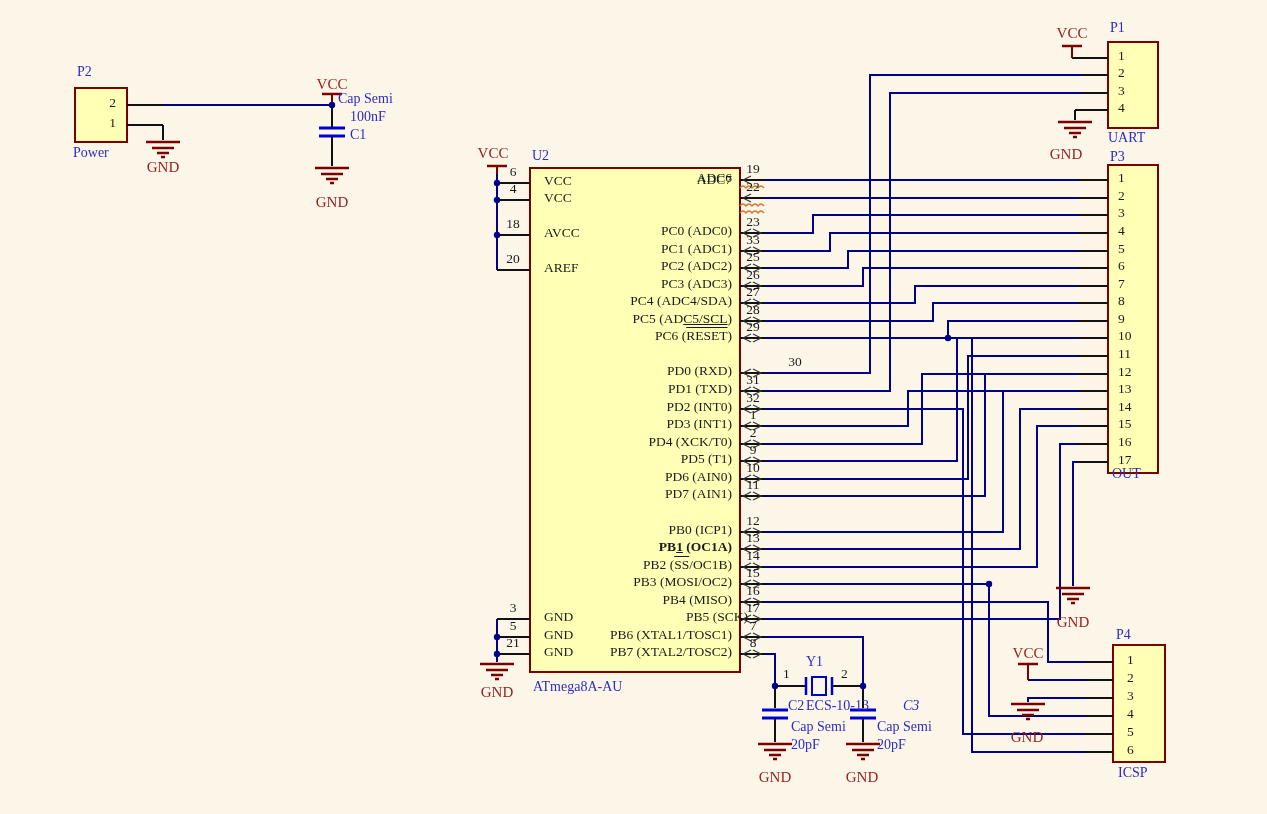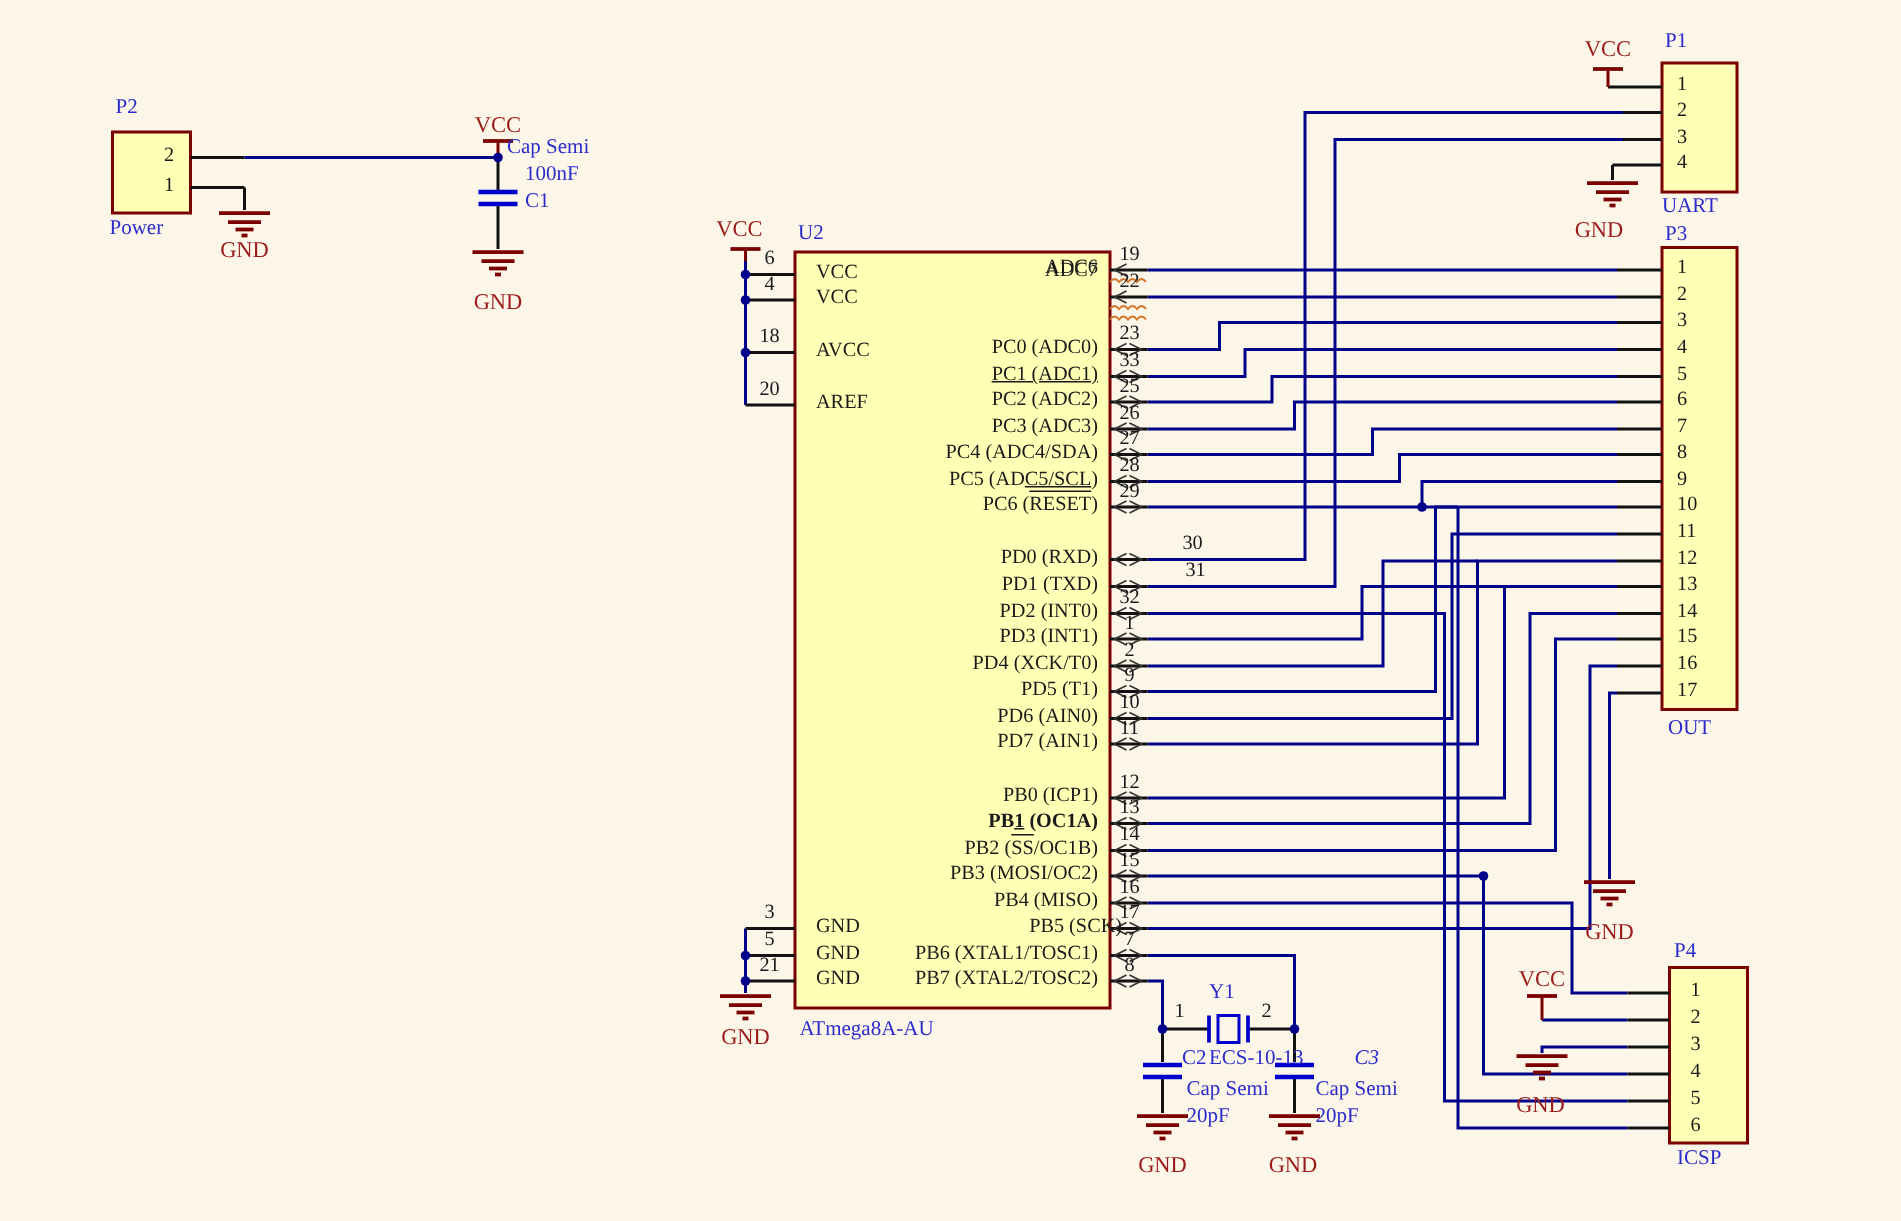--- a/index.html
+++ b/index.html
@@ -340,36 +340,36 @@
         <path d="M740,213 q3,-4 6,0 q3,-4 6,0 q3,-4 6,0 q3,-4 6,0" fill="none" stroke="#D4772A" stroke-width="1.3"></path>
       </g>
   </svg>
   <div id="labels">
       <div class="lbl pin-name tr" style="left: 732px; top: 171px;">ADC6</div>
       <div class="lbl pin-num tc" style="left: 753px; top: 162px;">19</div>
       <div class="lbl pin-name tr" style="left: 732px; top: 173px;">ADC7</div>
       <div class="lbl pin-num tc" style="left: 753px; top: 180px;">22</div>
       <div class="lbl pin-name tr" style="left: 732px; top: 224px;">PC0 (ADC0)</div>
       <div class="lbl pin-num tc" style="left: 753px; top: 215px;">23</div>
-      <div class="lbl pin-name tr" style="left: 732px; top: 242px; text-decoration: underline;">PC1 (ADC1)</div>
+      <div class="lbl pin-name tr" style="left: 732px; top: 242px;">PC1 (ADC1)</div>
       <div class="lbl pin-num tc" style="left: 753px; top: 233px;">33</div>
       <div class="lbl pin-name tr" style="left: 732px; top: 259px;">PC2 (ADC2)</div>
       <div class="lbl pin-num tc" style="left: 753px; top: 250px;">25</div>
       <div class="lbl pin-name tr" style="left: 732px; top: 277px;">PC3 (ADC3)</div>
       <div class="lbl pin-num tc" style="left: 753px; top: 268px;">26</div>
       <div class="lbl pin-name tr" style="left: 732px; top: 294px;">PC4 (ADC4/SDA)</div>
       <div class="lbl pin-num tc" style="left: 753px; top: 285px;">27</div>
       <div class="lbl pin-name tr" style="left: 732px; top: 312px;"><span>PC5 (AD</span><span class="un">C5/SCL</span><span>)</span></div>
       <div class="lbl pin-num tc" style="left: 753px; top: 303px;">28</div>
       <div class="lbl pin-name tr" style="left: 732px; top: 329px;"><span>PC6 (</span><span class="ov">RESET</span><span>)</span></div>
       <div class="lbl pin-num tc" style="left: 753px; top: 320px;">29</div>
       <div class="lbl pin-name tr" style="left: 732px; top: 364px;">PD0 (RXD)</div>
       <div class="lbl pin-num tc" style="left: 779px; top: 355px; margin-left: 16px;">30</div>
       <div class="lbl pin-name tr" style="left: 732px; top: 382px;">PD1 (TXD)</div>
-      <div class="lbl pin-num tc" style="left: 753px; top: 373px; margin-left: 44px;">31</div>
+      <div class="lbl pin-num tc" style="left: 753px; top: 373px;">31</div>
       <div class="lbl pin-name tr" style="left: 732px; top: 400px;">PD2 (INT0)</div>
       <div class="lbl pin-num tc" style="left: 753px; top: 391px;">32</div>
       <div class="lbl pin-name tr" style="left: 732px; top: 417px;">PD3 (INT1)</div>
       <div class="lbl pin-num tc" style="left: 753px; top: 408px;">1</div>
       <div class="lbl pin-name tr" style="left: 732px; top: 435px;">PD4 (XCK/T0)</div>
       <div class="lbl pin-num tc" style="left: 753px; top: 426px;">2</div>
       <div class="lbl pin-name tr" style="left: 732px; top: 452px;">PD5 (T1)</div>
       <div class="lbl pin-num tc" style="left: 753px; top: 443px;">9</div>
       <div class="lbl pin-name tr" style="left: 732px; top: 470px;">PD6 (AIN0)</div>
       <div class="lbl pin-num tc" style="left: 753px; top: 461px;">10</div>
@@ -432,21 +432,21 @@
       <div class="lbl pin-num" style="left: 1127px; top: 707px;">4</div>
       <div class="lbl pin-num" style="left: 1127px; top: 725px;">5</div>
       <div class="lbl pin-num" style="left: 1127px; top: 743px;">6</div>
       <div class="lbl pin-num tr" style="left: 116px; top: 96px;">2</div>
       <div class="lbl pin-num tr" style="left: 116px; top: 116px;">1</div>
       <div class="lbl cmt" style="left: 532px; top: 148px;">U2</div>
       <div class="lbl cmt" style="left: 533px; top: 679px;">ATmega8A-AU</div>
       <div class="lbl cmt" style="left: 1110px; top: 20px;">P1</div>
       <div class="lbl cmt" style="left: 1108px; top: 130px;">UART</div>
       <div class="lbl cmt" style="left: 1110px; top: 149px;">P3</div>
-      <div class="lbl cmt" style="left: 1112px; top: 478px; text-align: right;">OUT</div>
+      <div class="lbl cmt" style="left: 1112px; top: 466px; text-align: right;">OUT</div>
       <div class="lbl cmt" style="left: 1116px; top: 627px;">P4</div>
       <div class="lbl cmt" style="left: 1118px; top: 765px;">ICSP</div>
       <div class="lbl cmt" style="left: 77px; top: 64px;">P2</div>
       <div class="lbl cmt" style="left: 73px; top: 145px;">Power</div>
       <div class="lbl cmt" style="left: 338px; top: 91px;">Cap Semi</div>
       <div class="lbl cmt" style="left: 350px; top: 109px;">100nF</div>
       <div class="lbl cmt" style="left: 350px; top: 127px;">C1</div>
       <div class="lbl cmt" style="left: 788px; top: 698px;">C2</div>
       <div class="lbl cmt" style="left: 791px; top: 719px;">Cap Semi</div>
       <div class="lbl cmt" style="left: 791px; top: 737px;">20pF</div>

